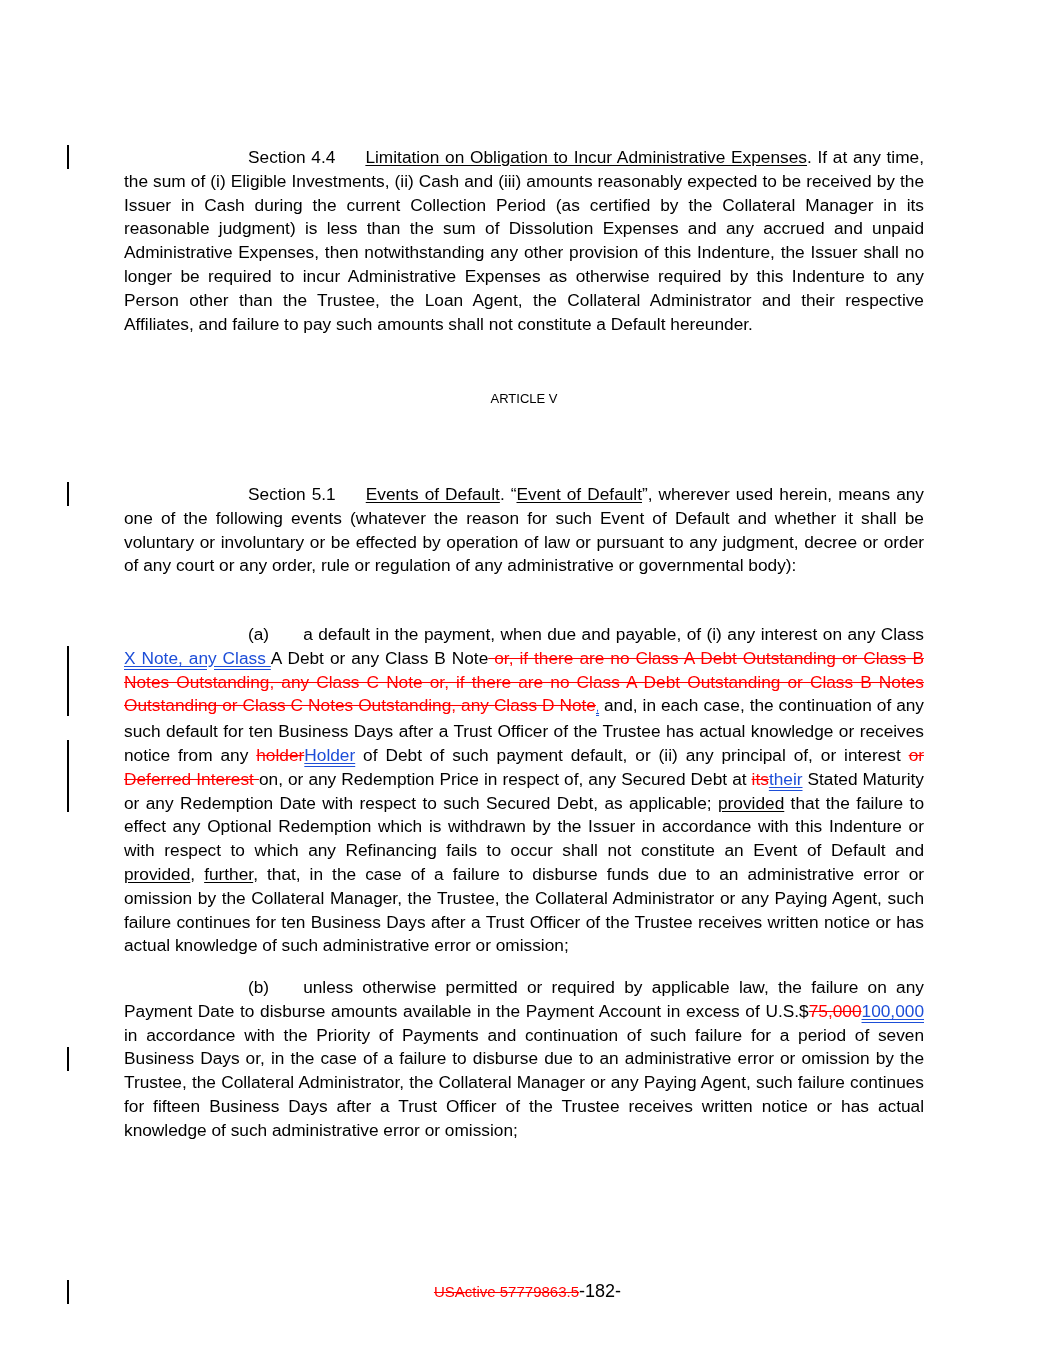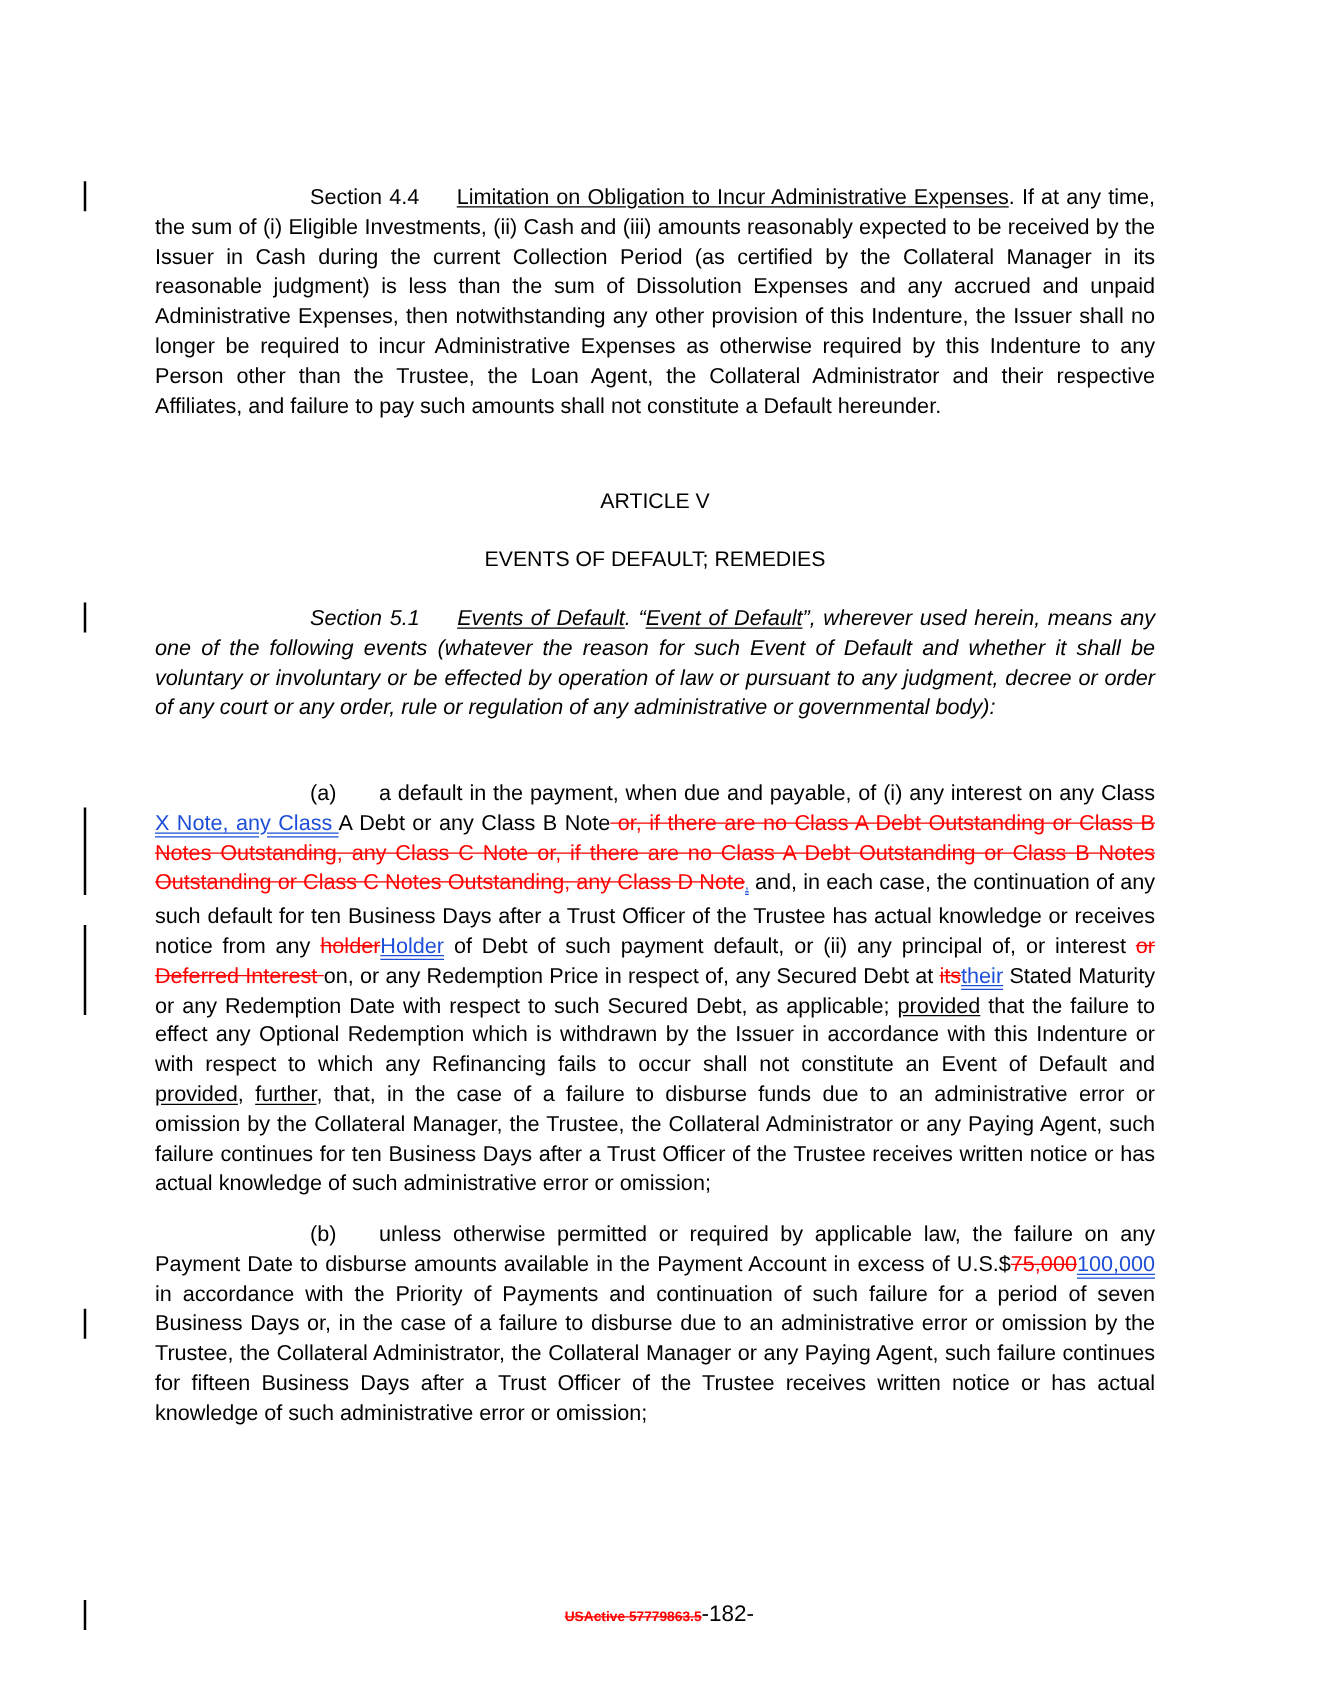--- a/index.html
+++ b/index.html
@@ -8,44 +8,43 @@
   .page { position: absolute; left: 0; top: 0; width: 1055px; height: 1365px; }
   .bar { position: absolute; left: 67px; width: 2px; background: #000; }
   .para { position: absolute; left: 124px; width: 800px; line-height: 23.8px;
           text-align: justify; text-align-last: left; }
   .indent1 { display: inline-block; width: 124px; }
   .gap { display: inline-block; width: 30px; }
   .gap2 { display: inline-block; width: 34px; }
   u { text-decoration: underline; text-underline-offset: 2px; }
   .del { color: #ff0000; text-decoration: line-through; }
   .ins { color: #1d4ed8; text-decoration: underline double; text-underline-offset: 2px; }
-  .center { position: absolute; left: 124px; width: 800px; text-align: center; font-size: 17px; }
+  .center { position: absolute; left: 124px; width: 800px; text-align: center; font-size: 13px; }
   .footer { position: absolute; left: 0; width: 1055px; top: 1281px; text-align: center; font-size: 18px; }
-  .footer .del { font-size: 11px; font-weight: bold; }
+  .footer .del { font-size: 15px; }
 </style>
 </head>
 <body>
 
 <div class="page">
 
   <div class="bar" style="top:145px;height:24px;"></div>
   <div class="bar" style="top:482px;height:24px;"></div>
   <div class="bar" style="top:646px;height:70px;"></div>
   <div class="bar" style="top:740px;height:72px;"></div>
   <div class="bar" style="top:1047px;height:24px;"></div>
   <div class="bar" style="top:1280px;height:24px;"></div>
 
   <div class="para" style="top:146px;">
     <span class="indent1"></span><span>Section 4.4</span><span class="gap"></span><u>Limitation on Obligation to Incur Administrative Expenses</u><span>.  If at any time, the sum of (i) Eligible Investments, (ii) Cash and (iii) amounts reasonably expected to be received by the Issuer in Cash during the current Collection Period (as certified by the Collateral Manager in its reasonable judgment) is less than the sum of Dissolution Expenses and any accrued and unpaid Administrative Expenses, then notwithstanding any other provision of this Indenture, the Issuer shall no longer be required to incur Administrative Expenses as otherwise required by this Indenture to any Person other than the Trustee, the Loan Agent, the Collateral Administrator and their respective Affiliates, and failure to pay such amounts shall not constitute a Default hereunder.</span>
   </div>
 
   <div class="center" style="top:391px;">ARTICLE V</div>
-  <div class="center" style="top:438px;">EVENTS OF DEFAULT; REMEDIES</div>
 
-  <div class="para" style="top:483px;font-style:italic;">
+  <div class="para" style="top:483px;">
     <span class="indent1"></span><span>Section 5.1</span><span class="gap"></span><u>Events of Default</u><span>.  “</span><u>Event of Default</u><span>”, wherever used herein, means any one of the following events (whatever the reason for such Event of Default and whether it shall be voluntary or involuntary or be effected by operation of law or pursuant to any judgment, decree or order of any court or any order, rule or regulation of any administrative or governmental body):</span>
   </div>
 
   <div class="para" style="top:623px;">
     <span class="indent1"></span><span>(a)</span><span class="gap2"></span><span>a default in the payment, when due and payable, of (i) any interest on any Class </span><span class="ins">X Note, any Class </span><span>A Debt or any Class B Note</span><span class="del"> or, if there are no Class A Debt Outstanding or Class B Notes Outstanding, any Class C Note or, if there are no Class A Debt Outstanding or Class B Notes Outstanding or Class C Notes Outstanding, any Class D Note</span><span class="ins" style="font-size:11px;">,</span><span> and, in each case, the continuation of any such default for ten Business Days after a Trust Officer of the Trustee has actual knowledge or receives notice from any </span><span class="del">holder</span><span class="ins">Holder</span><span> of Debt of such payment default, or (ii) any principal of, or interest </span><span class="del">or Deferred Interest </span><span>on, or any Redemption Price in respect of, any Secured Debt at </span><span class="del">its</span><span class="ins">their</span><span> Stated Maturity or any Redemption Date with respect to such Secured Debt, as applicable; </span><u>provided</u><span> that the failure to effect any Optional Redemption which is withdrawn by the Issuer in accordance with this Indenture or with respect to which any Refinancing fails to occur shall not constitute an Event of Default and </span><u>provided</u><span>, </span><u>further</u><span>, that, in the case of a failure to disburse funds due to an administrative error or omission by the Collateral Manager, the Trustee, the Collateral Administrator or any Paying Agent, such failure continues for ten Business Days after a Trust Officer of the Trustee receives written notice or has actual knowledge of such administrative error or omission;</span>
   </div>
 
   <div class="para" style="top:948px;margin-top:28px;">
     <span class="indent1"></span><span>(b)</span><span class="gap2"></span><span>unless otherwise permitted or required by applicable law, the failure on any Payment Date to disburse amounts available in the Payment Account in excess of U.S.$</span><span class="del">75,000</span><span class="ins">100,000</span><span> in accordance with the Priority of Payments and continuation of such failure for a period of seven Business Days or, in the case of a failure to disburse due to an administrative error or omission by the Trustee, the Collateral Administrator, the Collateral Manager or any Paying Agent, such failure continues for fifteen Business Days after a Trust Officer of the Trustee receives written notice or has actual knowledge of such administrative error or omission;</span>
   </div>

